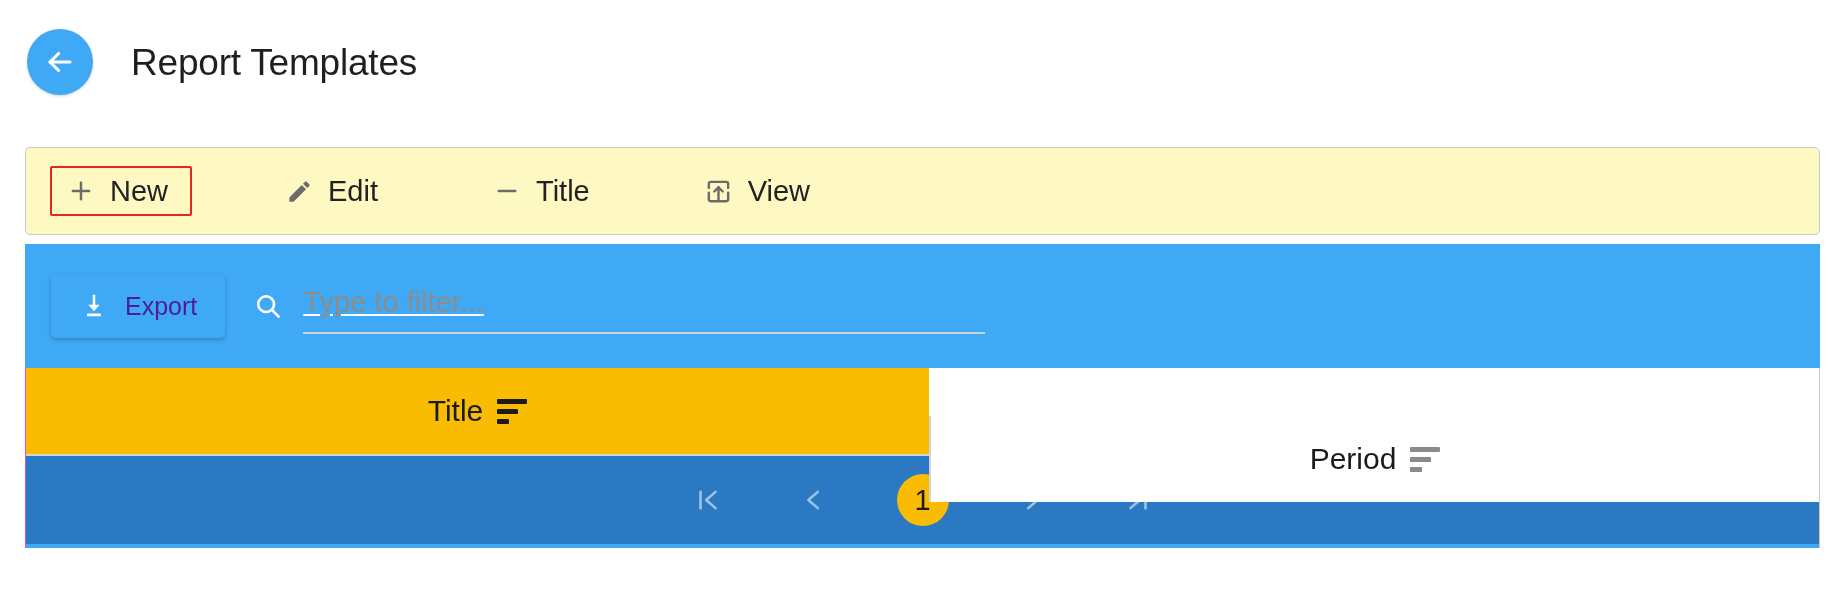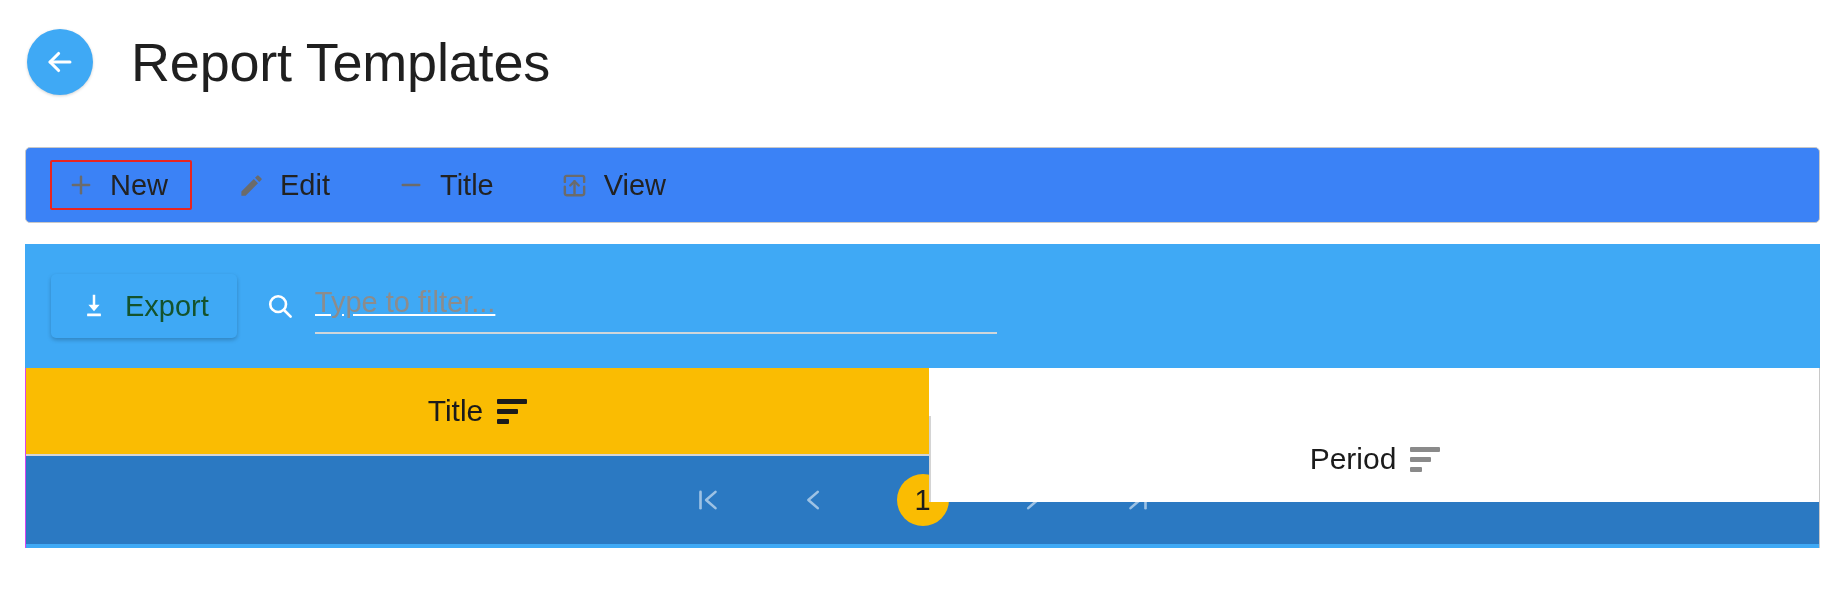--- a/index.html
+++ b/index.html
@@ -39,42 +39,43 @@
     justify-content: center;
     flex: 0 0 auto;
     box-shadow: 0 1px 3px rgba(0,0,0,0.18);
     cursor: pointer;
     border: none;
     padding: 0;
   }
   .back-button svg { display: block; }
   .page-title {
     margin-left: 38px;
-    font-size: 54px;
+    font-size: 37px;
     font-weight: 400;
     color: #1f1f1f;
     letter-spacing: -0.2px;
     line-height: 1;
     white-space: nowrap;
   }
 
   
   .toolbar-card {
     position: absolute;
     left: 25px;
     top: 147px;
     width: 1795px;
-    height: 76px;
+    height: 88px;
     box-sizing: border-box;
-    background: #3b82f6;
+    background: #fef9c3;
     border: 1px solid #c8c8c8;
     border-radius: 5px;
     display: flex;
     align-items: center;
     padding-left: 24px;
+    gap: 48px;
   }
   .tb-btn {
     display: flex;
     align-items: center;
     background: transparent;
     border: 2px solid transparent;
     border-radius: 2px;
     padding: 8px 14px;
     margin-right: 34px;
     cursor: pointer;
@@ -127,22 +128,22 @@
     cursor: pointer;
     font-family: inherit;
     flex: 0 0 auto;
   }
   .export-btn .exp-icon {
     margin-right: 16px;
     display: flex;
     align-items: center;
   }
   .export-btn .exp-label {
-    font-size: 29px;
-    color: #14532d;
+    font-size: 25px;
+    color: #4c1d95;
     line-height: 1;
   }
   .search-icon-wrap {
     margin-left: 22px;
     margin-right: 14px;
     display: flex;
     align-items: center;
     justify-content: center;
     width: 42px;
     height: 42px;

